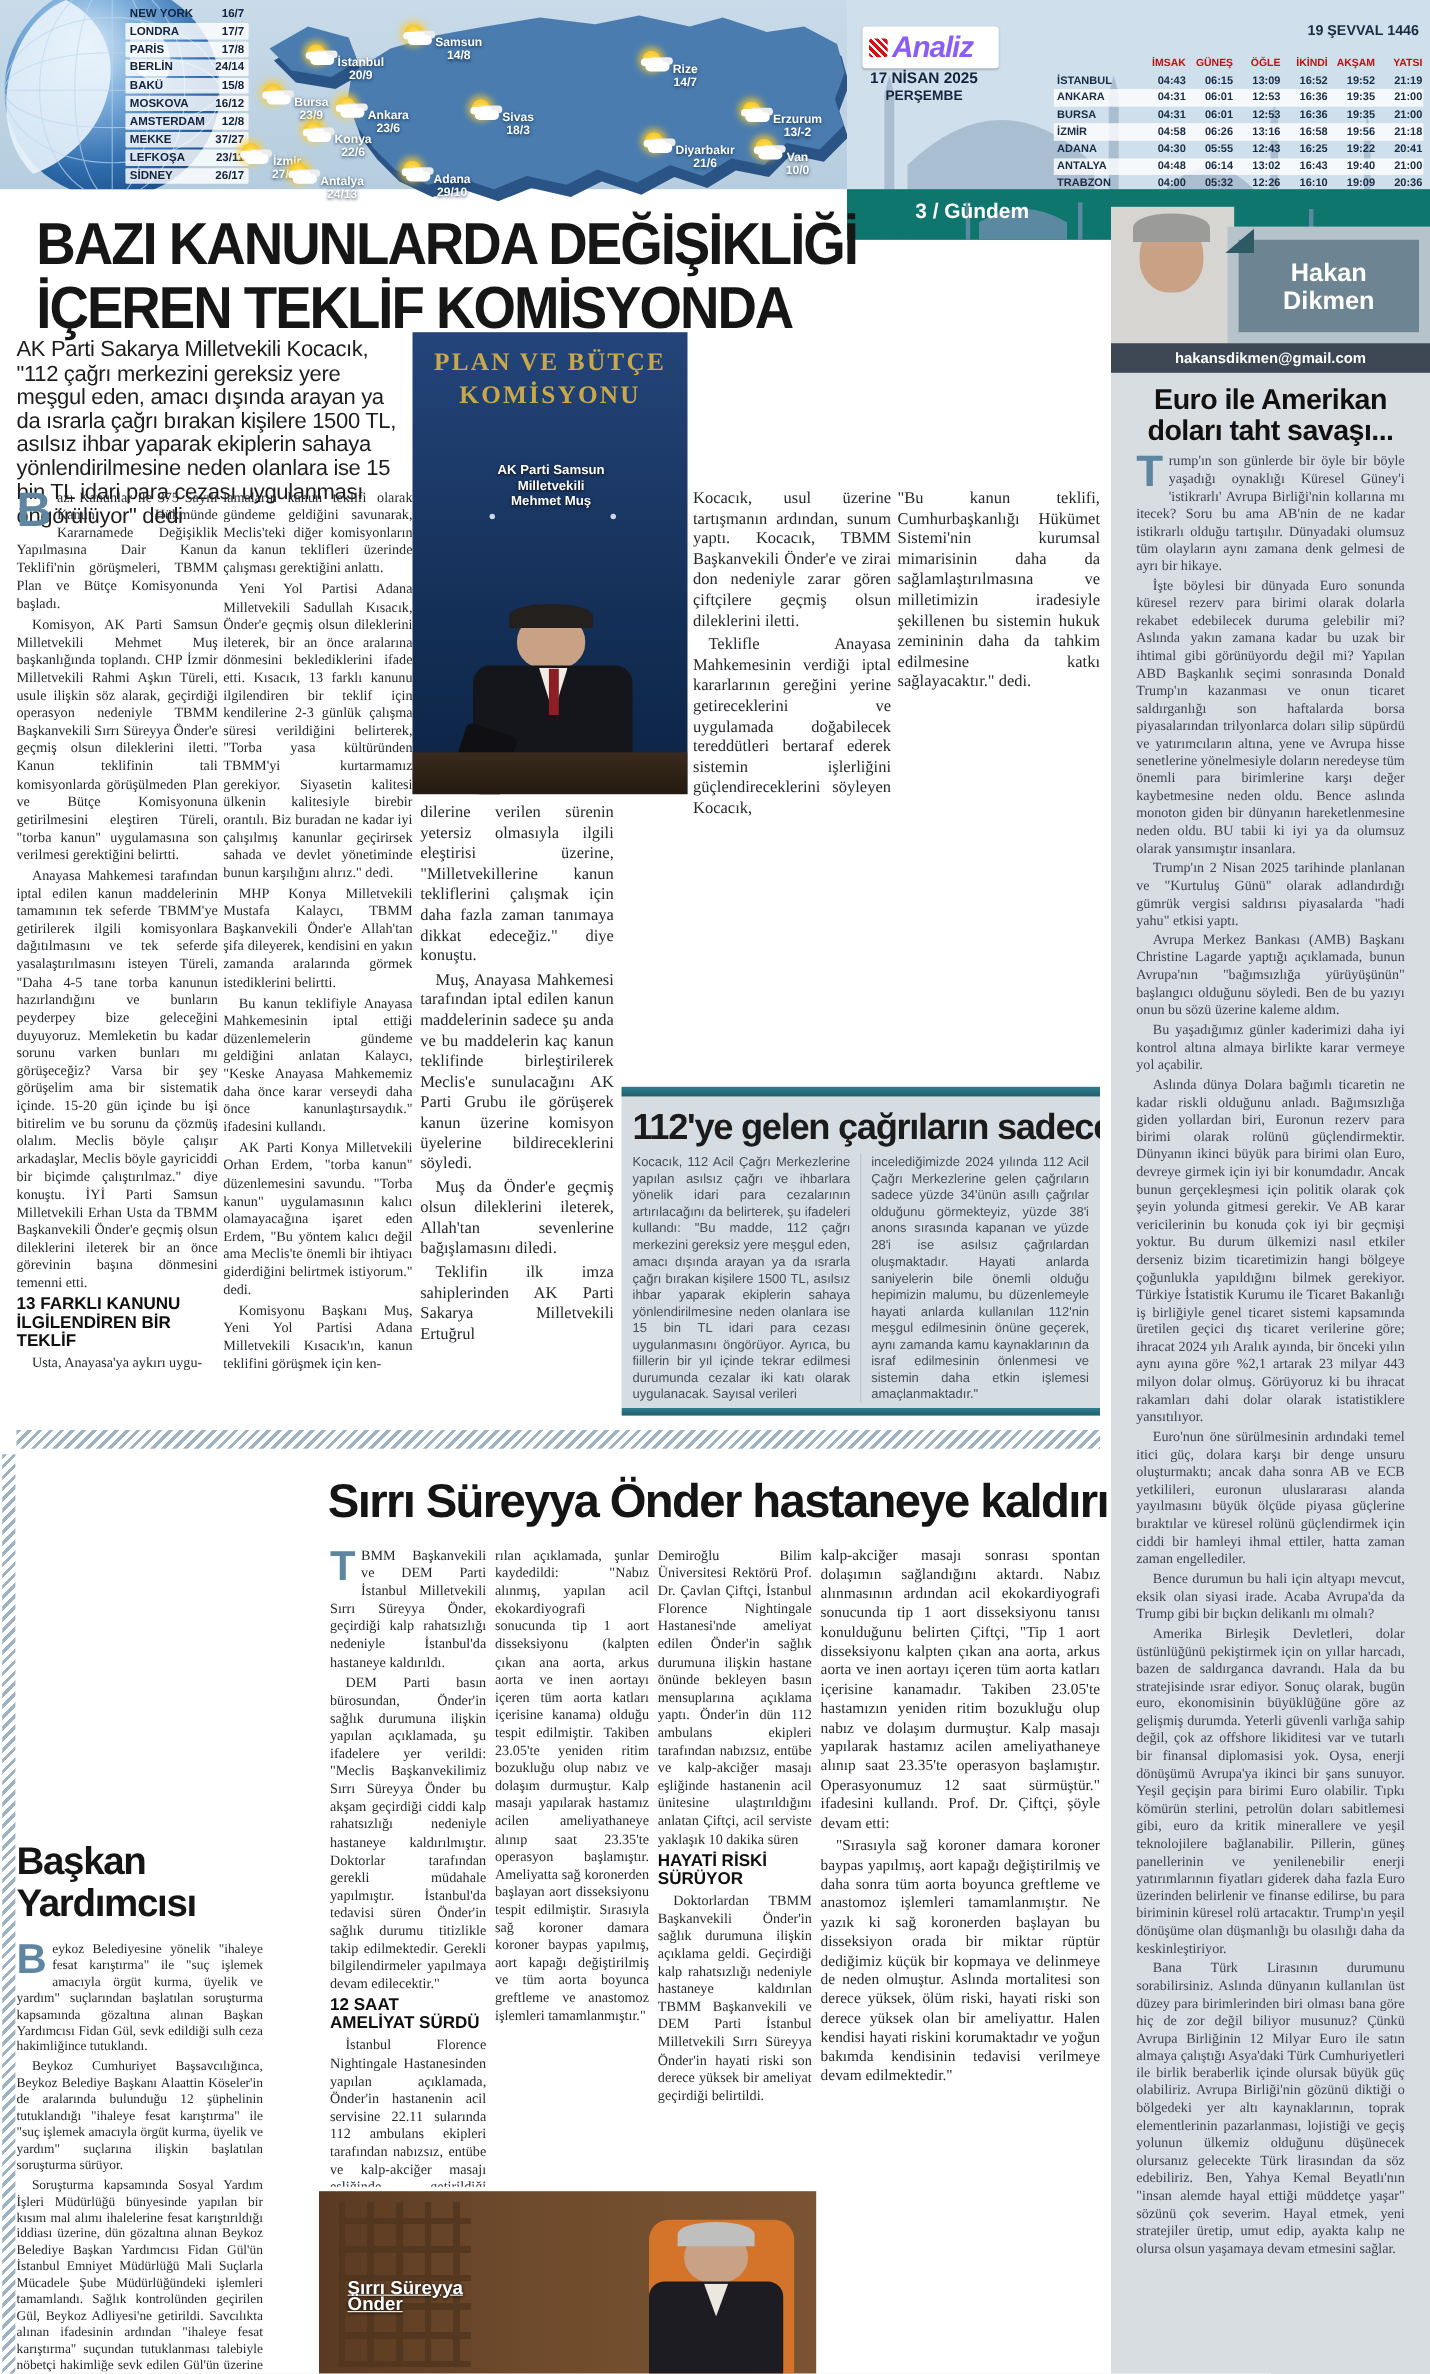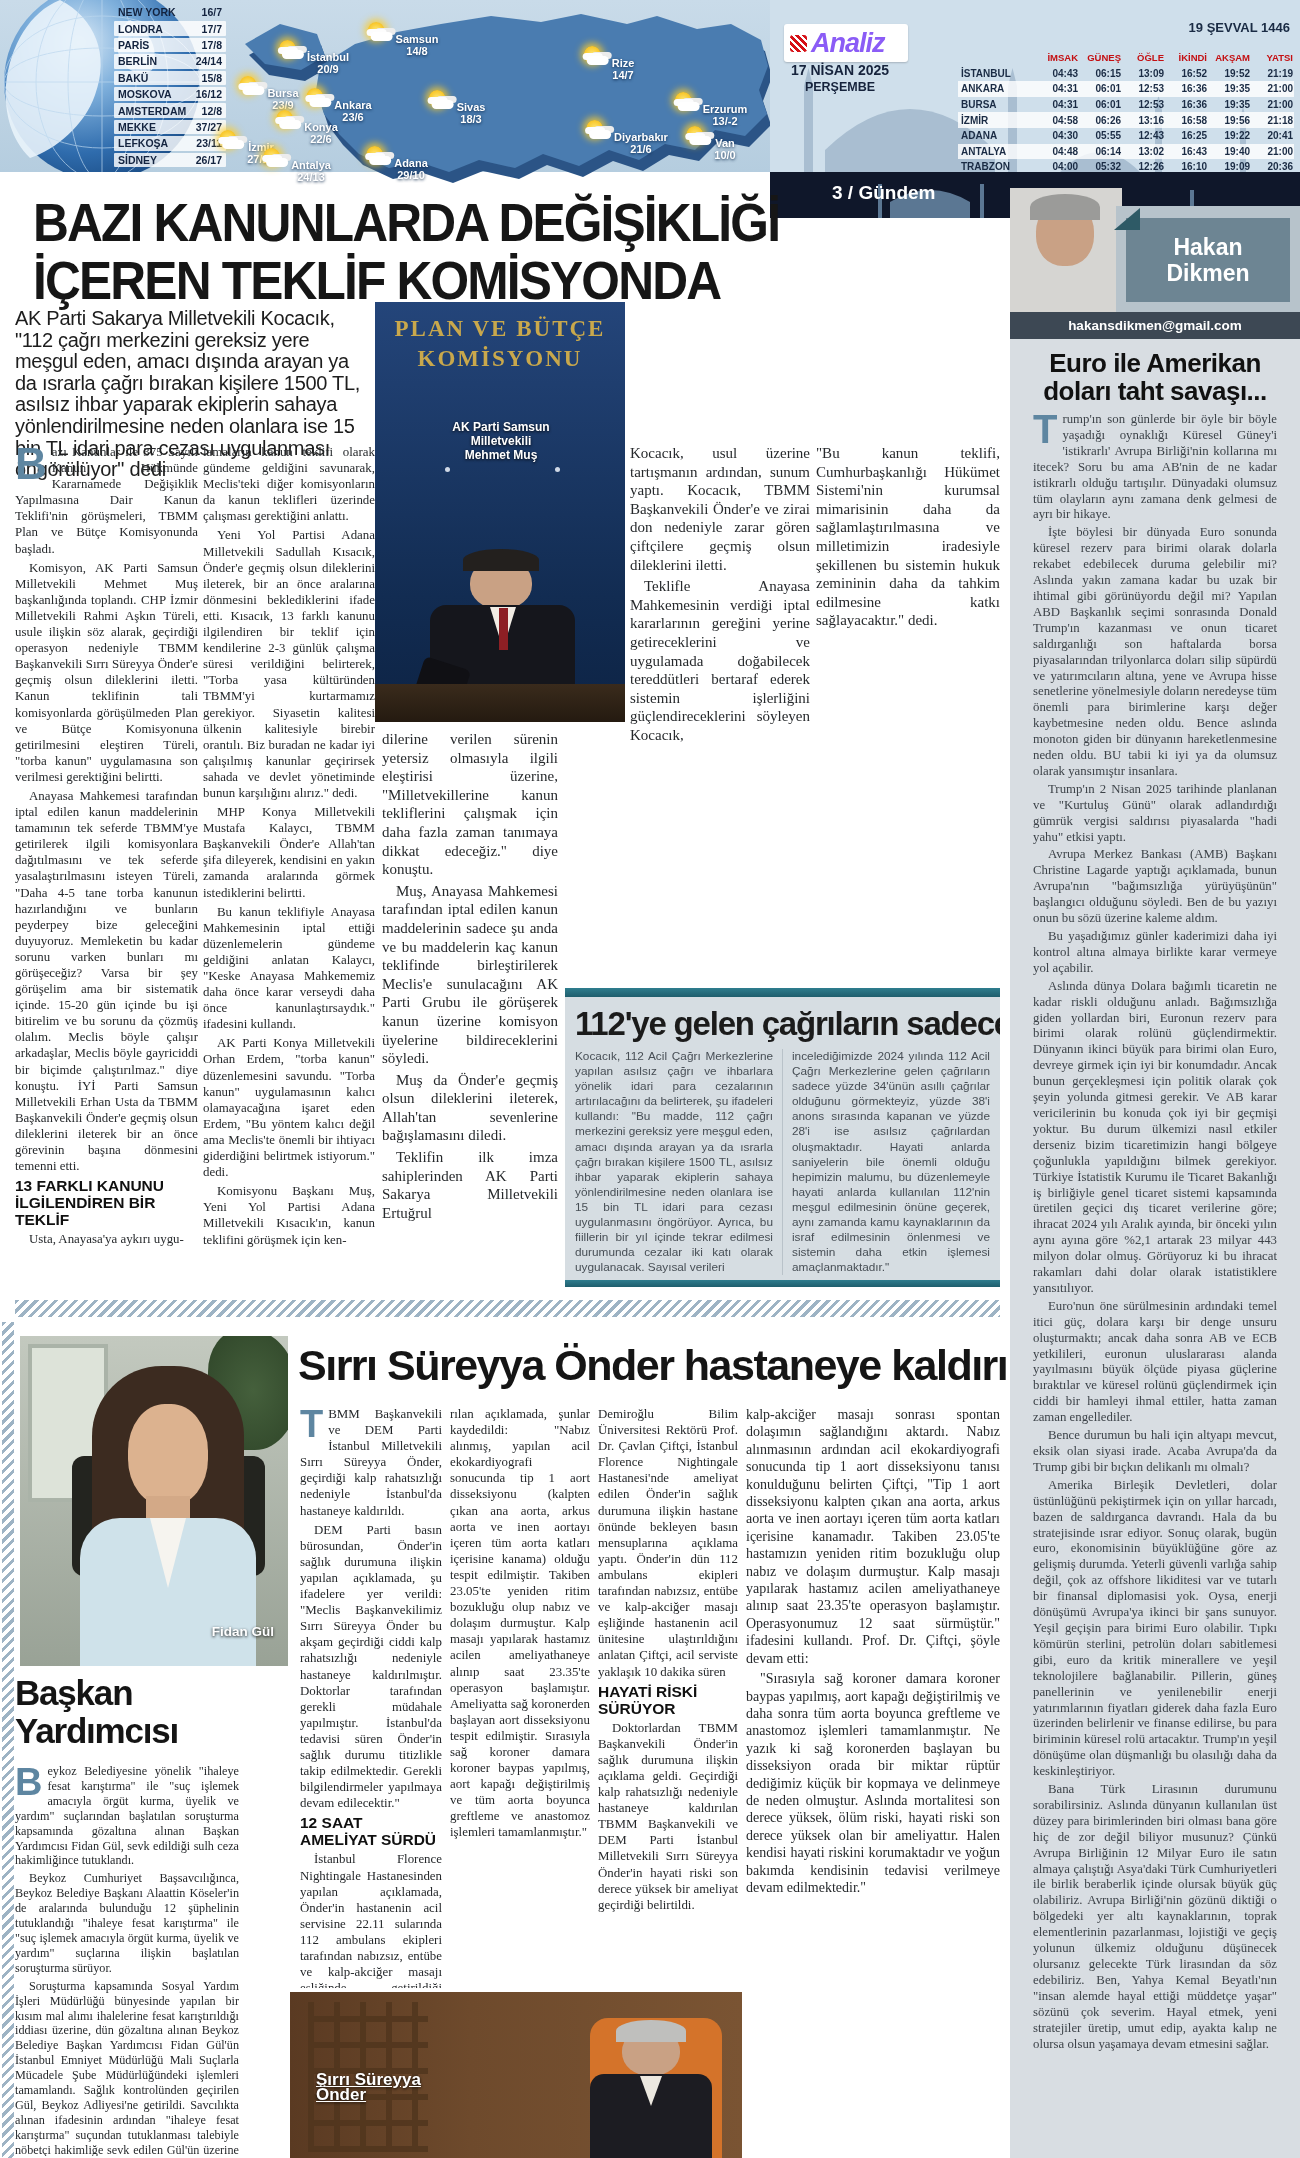--- a/index.html
+++ b/index.html
@@ -3,21 +3,21 @@
 <meta charset="utf-8">
 <style>
   html,body{margin:0;padding:0;background:#e9e9e9;}
   .page{position:relative;width:1300px;height:2158px;background:#ffffff;overflow:hidden;
         font-family:"Liberation Sans",sans-serif;}
   .abs{position:absolute;}
 
   
   .band{left:0;top:0;width:1300px;height:172px;background:linear-gradient(#c9dbe9,#b5cddf);}
   .rhead{left:770px;top:0;width:530px;height:218px;background:#cfdfeb;overflow:hidden;}
-  .gundem{left:770px;top:172px;width:530px;height:46px;background:#0f172a;}
+  .gundem{left:770px;top:172px;width:530px;height:46px;background:#0f766e;}
   .gundem-label{position:absolute;left:62px;top:10px;color:#fff;font-weight:bold;font-size:19px;}
   .hijri{position:absolute;right:10px;top:20px;font-weight:bold;font-size:13px;color:#1a2b44;}
   .logo-box{position:absolute;left:14px;top:24px;width:112px;height:34px;background:#fff;border-radius:3px;
             display:flex;align-items:center;padding:2px 6px;box-shadow:0 1px 2px rgba(0,0,0,.2);}
   .logo-emblem{width:17px;height:17px;border-radius:3px;margin-right:4px;
                background:repeating-linear-gradient(45deg,#d61016 0 3px,#fff 3px 5px);}
   .logo-word{color:#8b5cf6;font-size:27px;font-weight:bold;font-style:italic;letter-spacing:-1px;line-height:1;}
   .mast-date{position:absolute;left:10px;top:62px;width:120px;text-align:center;font-weight:bold;
              font-size:14px;color:#16233c;}
   .mast-day{position:absolute;left:10px;top:80px;width:120px;text-align:center;font-weight:bold;
@@ -458,32 +458,20 @@
     <div class="box112-cols">
       <div class="box112-col">Kocacık, 112 Acil Çağrı Merkezlerine yapılan asılsız çağrı ve ihbarlara yönelik idari para cezalarının artırılacağını da belirterek, şu ifadeleri kullandı: "Bu madde, 112 çağrı merkezini gereksiz yere meşgul eden, amacı dışında arayan ya da ısrarla çağrı bırakan kişilere 1500 TL, asılsız ihbar yaparak ekiplerin sahaya yönlendirilmesine neden olanlara ise 15 bin TL idari para cezası uygulanmasını öngörüyor. Ayrıca, bu fiillerin bir yıl içinde tekrar edilmesi durumunda cezalar iki katı olarak uygulanacak. Sayısal verileri</div>
       <div class="box112-col c2">incelediğimizde 2024 yılında 112 Acil Çağrı Merkezlerine gelen çağrıların sadece yüzde 34'ünün asıllı çağrılar olduğunu görmekteyiz, yüzde 38'i anons sırasında kapanan ve yüzde 28'i ise asılsız çağrılardan oluşmaktadır. Hayati anlarda saniyelerin bile önemli olduğu hepimizin malumu, bu düzenlemeyle hayati anlarda kullanılan 112'nin meşgul edilmesinin önüne geçerek, aynı zamanda kamu kaynaklarının da israf edilmesinin önlenmesi ve sistemin daha etkin işlemesi amaçlanmaktadır."</div>
     </div>
     <div class="box112-bottom tealbar"></div>
   </div>
 
   <div class="abs hatch" style="left:15px;top:1300px;width:985px;height:17px;"></div>
   <div class="abs hatch" style="left:2px;top:1322px;width:12px;height:836px;"></div>
 
-  <div class="abs photo" style="left:20px;top:1336px;width:268px;height:330px;background:linear-gradient(#c3c9bf,#99a296);">
-    <div style="position:absolute;left:8px;top:8px;width:72px;height:150px;background:#dde3d9;border:4px solid #aab3a8;"></div>
-    <div style="position:absolute;right:-10px;top:-6px;width:90px;height:120px;background:radial-gradient(#45603c,#2e4428);border-radius:40% 60% 55% 45%;"></div>
-    <div style="position:absolute;left:52px;top:120px;width:60px;height:120px;background:#23241f;border-radius:12px;"></div>
-    <div style="position:absolute;left:185px;top:120px;width:60px;height:120px;background:#23241f;border-radius:12px;"></div>
-    <div style="position:absolute;left:72px;top:30px;width:152px;height:310px;background:#3c2b20;border-radius:70px 70px 20px 20px;"></div>
-    <div style="position:absolute;left:108px;top:68px;width:80px;height:102px;background:#dcb28f;border-radius:46%;"></div>
-    <div style="position:absolute;left:126px;top:160px;width:44px;height:26px;background:#d3a987;"></div>
-    <div style="position:absolute;left:60px;top:182px;width:176px;height:148px;background:#cfe2ea;border-radius:40px 40px 0 0;"></div>
-    <div style="position:absolute;left:130px;top:182px;width:36px;height:70px;background:#f6f4ef;clip-path:polygon(0 0,100% 0,50% 100%);"></div>
-    <div class="caption" style="right:14px;top:288px;font-size:13.5px;">Fidan Gül</div>
-  </div>
   <div class="abs fidan-headline">
     <div>Başkan Yardımcısı</div>
   </div>
   <div class="abs serifcol" style="left:15px;top:1764px;width:224px;height:392px;font-size:12.2px;line-height:14.9px;">
     <p class="nofirst"><span class="drop" style="font-size:38px;line-height:30px;">B</span><span>eykoz Belediyesine yönelik "ihaleye fesat karıştırma" ile "suç işlemek amacıyla örgüt kurma, üyelik ve yardım" suçlarından başlatılan soruşturma kapsamında gözaltına alınan Başkan Yardımcısı Fidan Gül, sevk edildiği sulh ceza hakimliğince tutuklandı.</span></p>
     <p>Beykoz Cumhuriyet Başsavcılığınca, Beykoz Belediye Başkanı Alaattin Köseler'in de aralarında bulunduğu 12 şüphelinin tutuklandığı "ihaleye fesat karıştırma" ile "suç işlemek amacıyla örgüt kurma, üyelik ve yardım" suçlarına ilişkin başlatılan soruşturma sürüyor.</p>
     <p>Soruşturma kapsamında Sosyal Yardım İşleri Müdürlüğü bünyesinde yapılan bir kısım mal alımı ihalelerine fesat karıştırıldığı iddiası üzerine, dün gözaltına alınan Beykoz Belediye Başkan Yardımcısı Fidan Gül'ün İstanbul Emniyet Müdürlüğü Mali Suçlarla Mücadele Şube Müdürlüğündeki işlemleri tamamlandı. Sağlık kontrolünden geçirilen Gül, Beykoz Adliyesi'ne getirildi. Savcılıkta alınan ifadesinin ardından "ihaleye fesat karıştırma" suçundan tutuklanması talebiyle nöbetçi hakimliğe sevk edilen Gül'ün üzerine atılı suçtan tutuklanmasına karar verildi.</p>
   </div>
 
   <div class="abs onder-headline">Sırrı Süreyya Önder hastaneye kaldırıldı</div>

